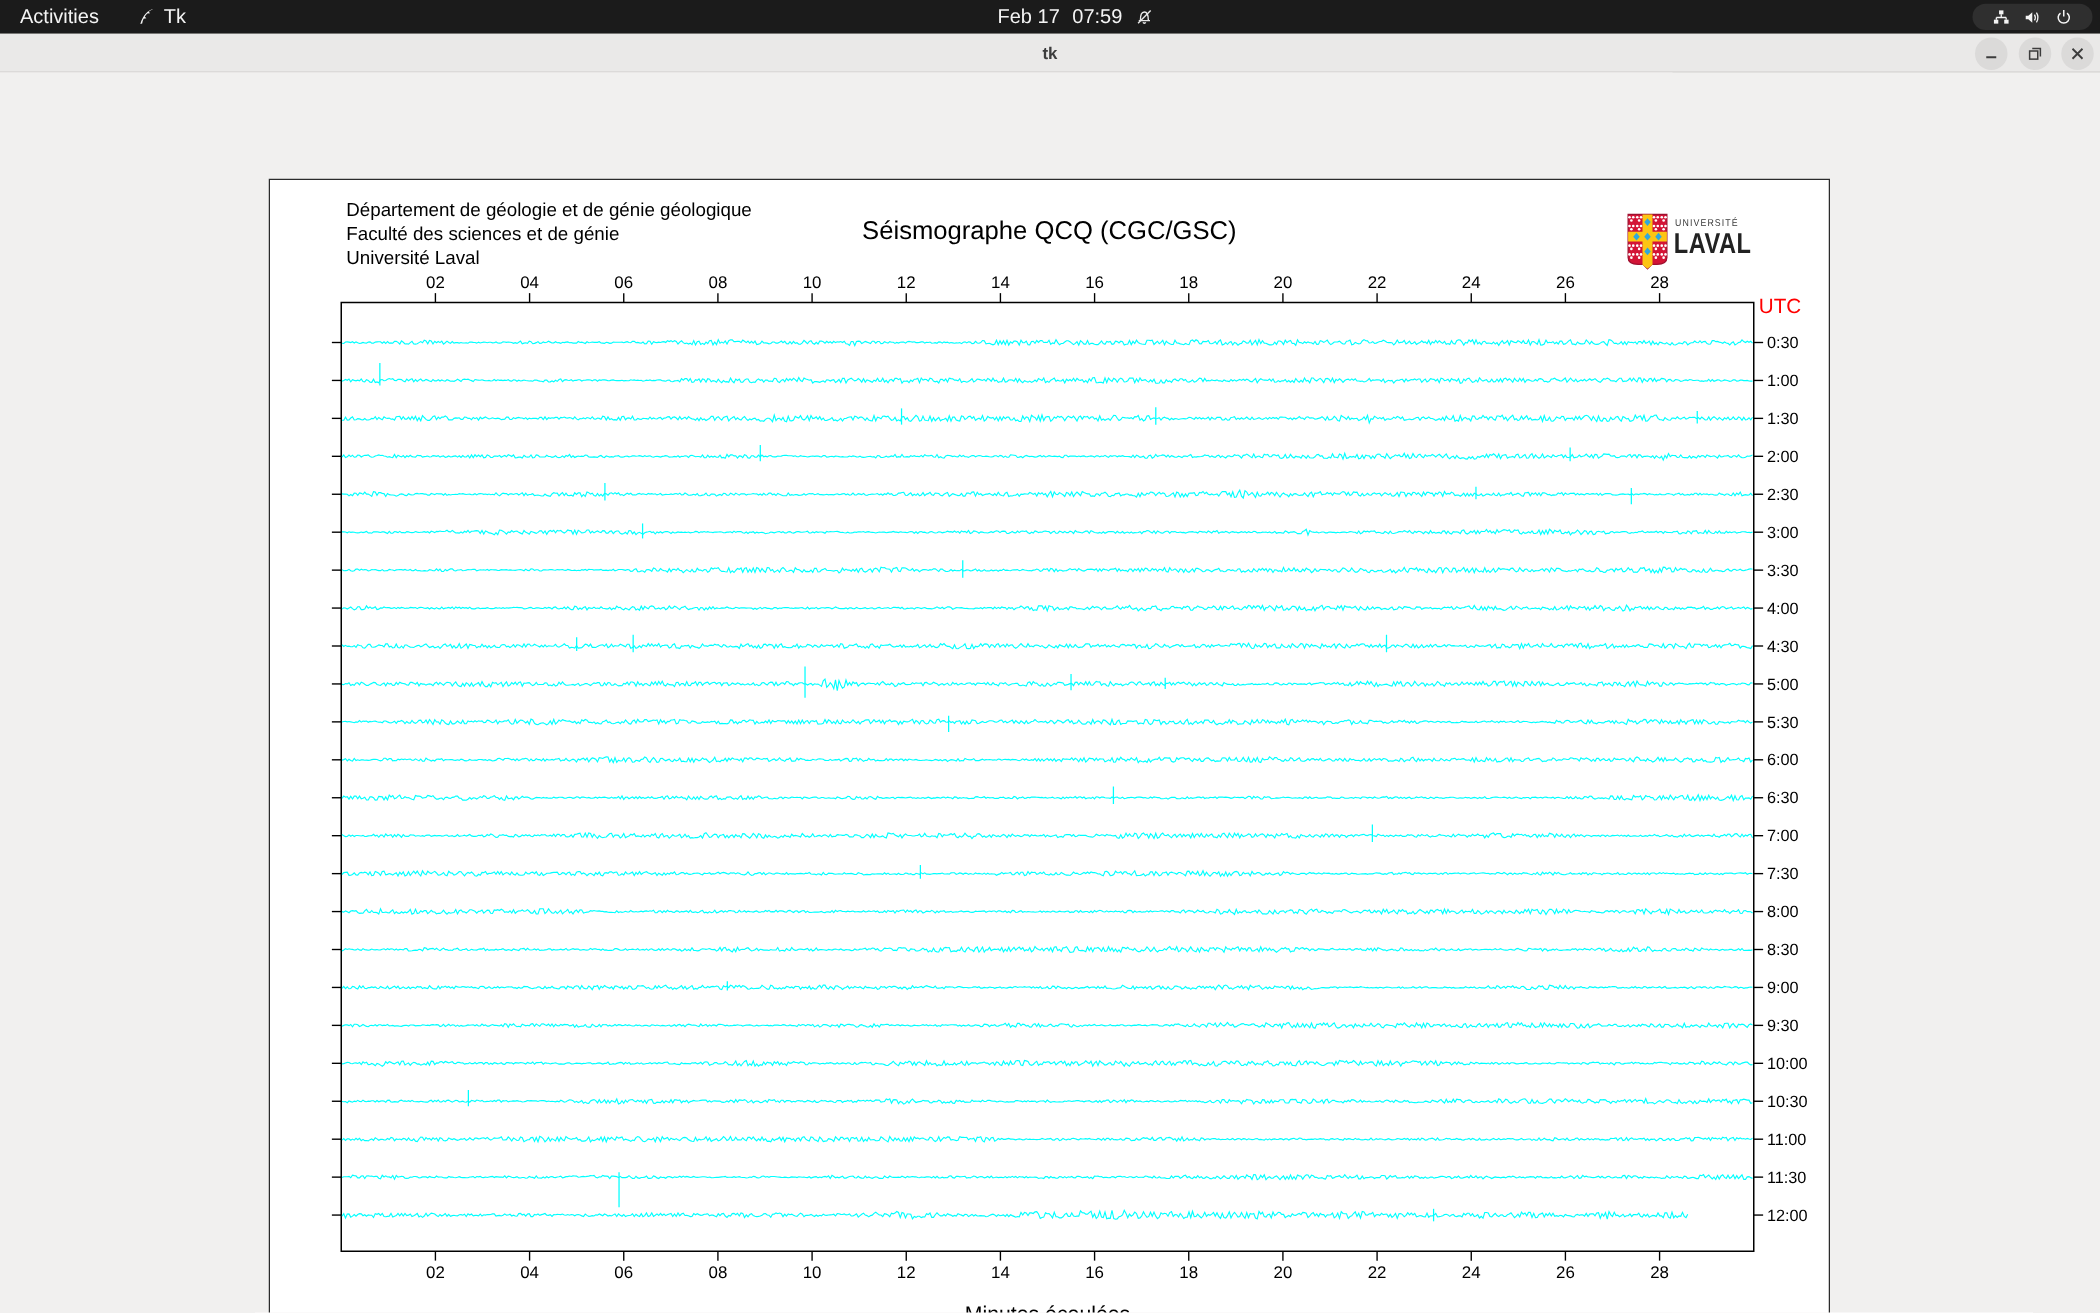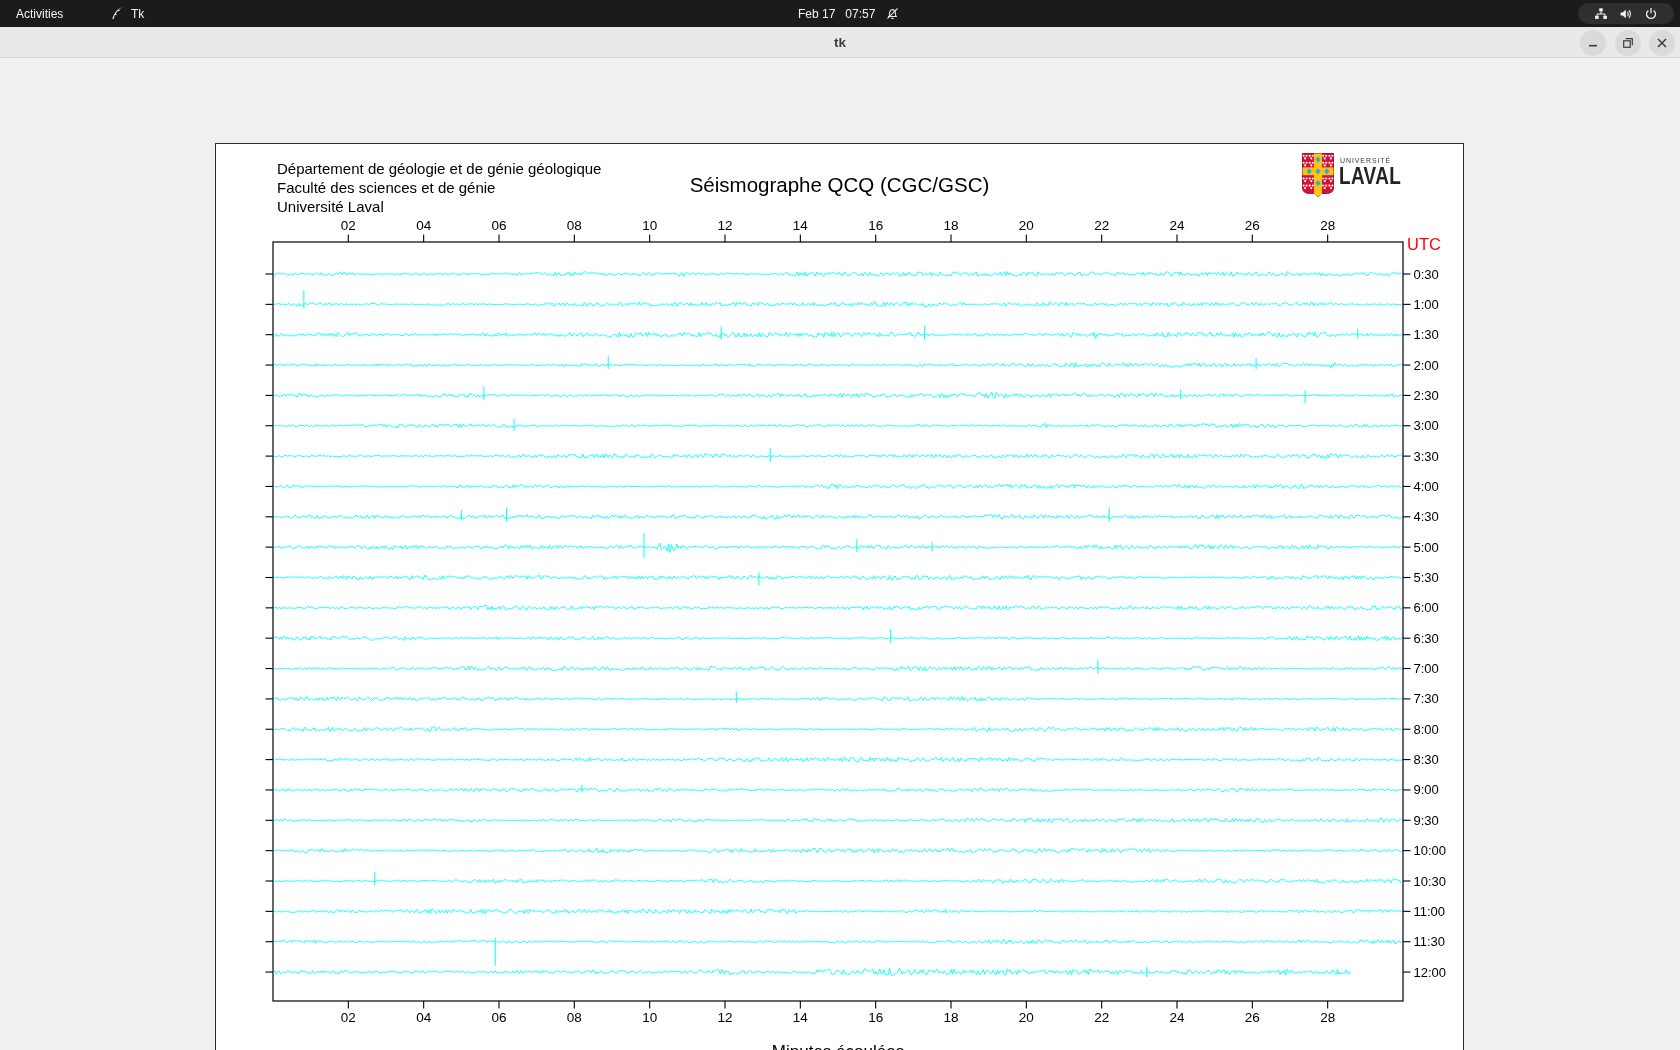--- a/index.html
+++ b/index.html
@@ -1,20 +1,20 @@
 <!DOCTYPE html>
 <html><head>
 <meta charset="utf-8">
 <style>
   *{margin:0;padding:0;box-sizing:border-box}
   html,body{width:1680px;height:1050px;overflow:hidden}
   body{font-family:"Liberation Sans",sans-serif;background:#f1f0ef;position:relative}
 
   
-  .topbar{position:absolute;left:0;top:0;width:1680px;height:27px;background:#1b1b1b;color:#f4f4f4;font-size:12px}
+  .topbar{position:absolute;left:0;top:0;width:1680px;height:27px;background:#1b1b1b;color:#f4f4f4;font-size:16px}
   .tb-item{position:absolute;top:0;height:27px;display:flex;align-items:center;gap:6px;color:#f4f4f4;cursor:default}
   .tb-activities{left:16px}
   .tb-app{left:110px}
   .tb-clock{left:798px;gap:10px}
   .tb-pill{position:absolute;left:1578px;top:3px;width:96px;height:21px;background:#2f2f2f;border-radius:11px;display:flex;align-items:center;justify-content:space-around;padding:0 10px}
   .tb-icon{display:flex;align-items:center;justify-content:center}
 
   
   .titlebar{position:absolute;left:0;top:27px;width:1680px;height:31px;background:#eae9e8;border-bottom:1px solid #d7d5d3}
   .titlebar .wt{position:absolute;left:0;top:0;width:100%;height:31px;line-height:31px;text-align:center;font-weight:bold;font-size:13.5px;color:#3d3d3d}
@@ -23,21 +23,21 @@
 
   
   .winbody{position:absolute;left:0;top:58px;width:1338px;height:992px;background:#f1f0ef}
   .panel{position:absolute;left:215px;top:85px;width:1249px;height:954px;background:#ffffff;border:1px solid #2b2b2b}
   .address{position:absolute;left:61px;top:16px;font-size:15px;line-height:18.8px;color:#000;white-space:nowrap}
   .chart-title{position:absolute;left:0;top:29px;width:100%;text-align:center;font-size:20.5px;color:#000}
   .plotsvg{position:absolute;left:0;top:0;width:1247px;height:952px}
   svg text{font-family:"Liberation Sans",sans-serif}
 
   
-  .logo{position:absolute;left:1085px;top:7px;width:150px;height:50px}
+  .logo{position:absolute;left:1085px;top:25px;width:150px;height:50px}
   .logo-shield{position:absolute;left:0;top:1px}
   .logo-u{position:absolute;left:39px;top:5px;font-size:8px;letter-spacing:1px;color:#3a3a3a;transform:scale(.88,1);transform-origin:left top;white-space:nowrap}
   .logo-l{position:absolute;left:38px;top:12px;font-size:23px;font-weight:bold;color:#222;letter-spacing:.5px;transform:scale(.82,1);transform-origin:left top}
 </style>
 </head>
 <body>
 
 <div class="topbar">
   <div class="tb-item tb-activities">
     <span>Activities</span>
@@ -47,21 +47,21 @@
     <span class="tb-icon">
       <svg width="15" height="15" viewBox="0 0 16 16">
           <path fill="#f4f4f4" d="M13.6,1.2 C9.2,2.2 4.6,6.2 2.4,14 L4,13.6 C4.2,12.2 4.6,10.8 5.2,9.5 L7.6,9.1 L6.2,7.9 C6.8,6.9 7.5,6 8.4,5.2 L10.8,4.8 L9.5,3.6 C10.7,2.6 12,1.8 13.6,1.2 Z"></path>
         </svg>
     </span>
     <span>Tk</span>
   </div>
 
   <div class="tb-item tb-clock">
     <span>Feb 17</span>
-    <span>07:57</span>
+    <span>07:59</span>
     <span class="tb-icon">
       <svg width="15" height="15" viewBox="0 0 16 16" fill="none" stroke="#e8e8e8" stroke-width="1.2">
         <path d="M3.2,11.2 H12.8 M4.6,11 C4.6,6.2 5.6,3.8 8,3.8 C10.4,3.8 11.4,6.2 11.4,11"></path>
         <path d="M6.9,12.6 a1.15,1.15 0 0 0 2.2,0"></path>
         <path d="M2.6,13.4 L13.4,2.6"></path>
       </svg>
     </span>
   </div>
 
   <div class="tb-pill">

